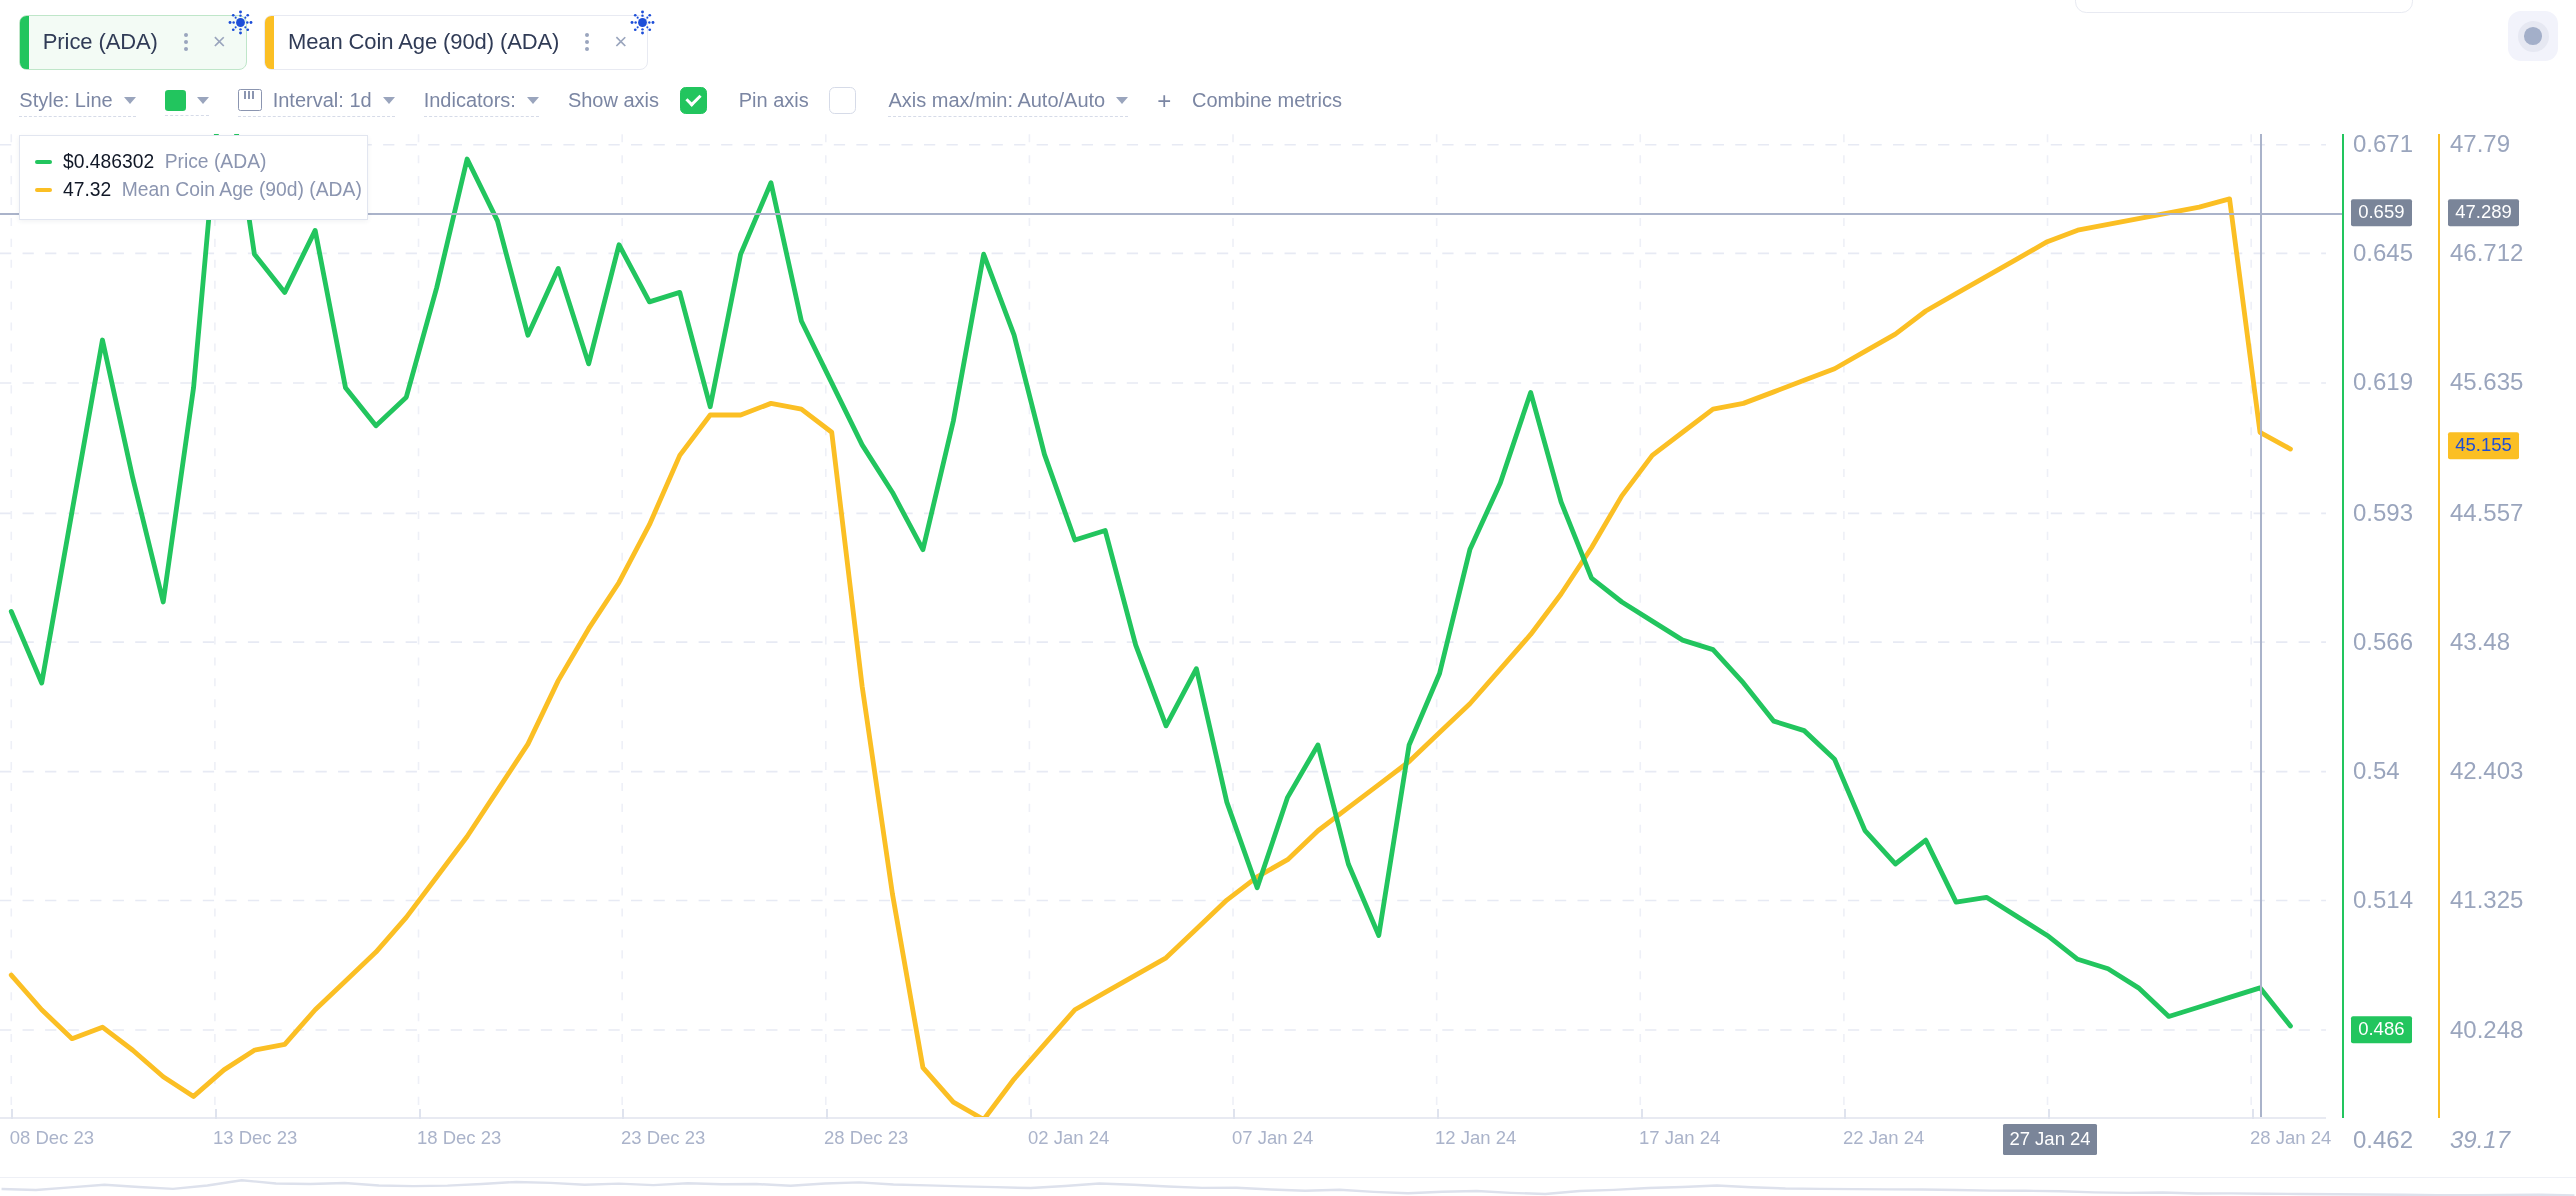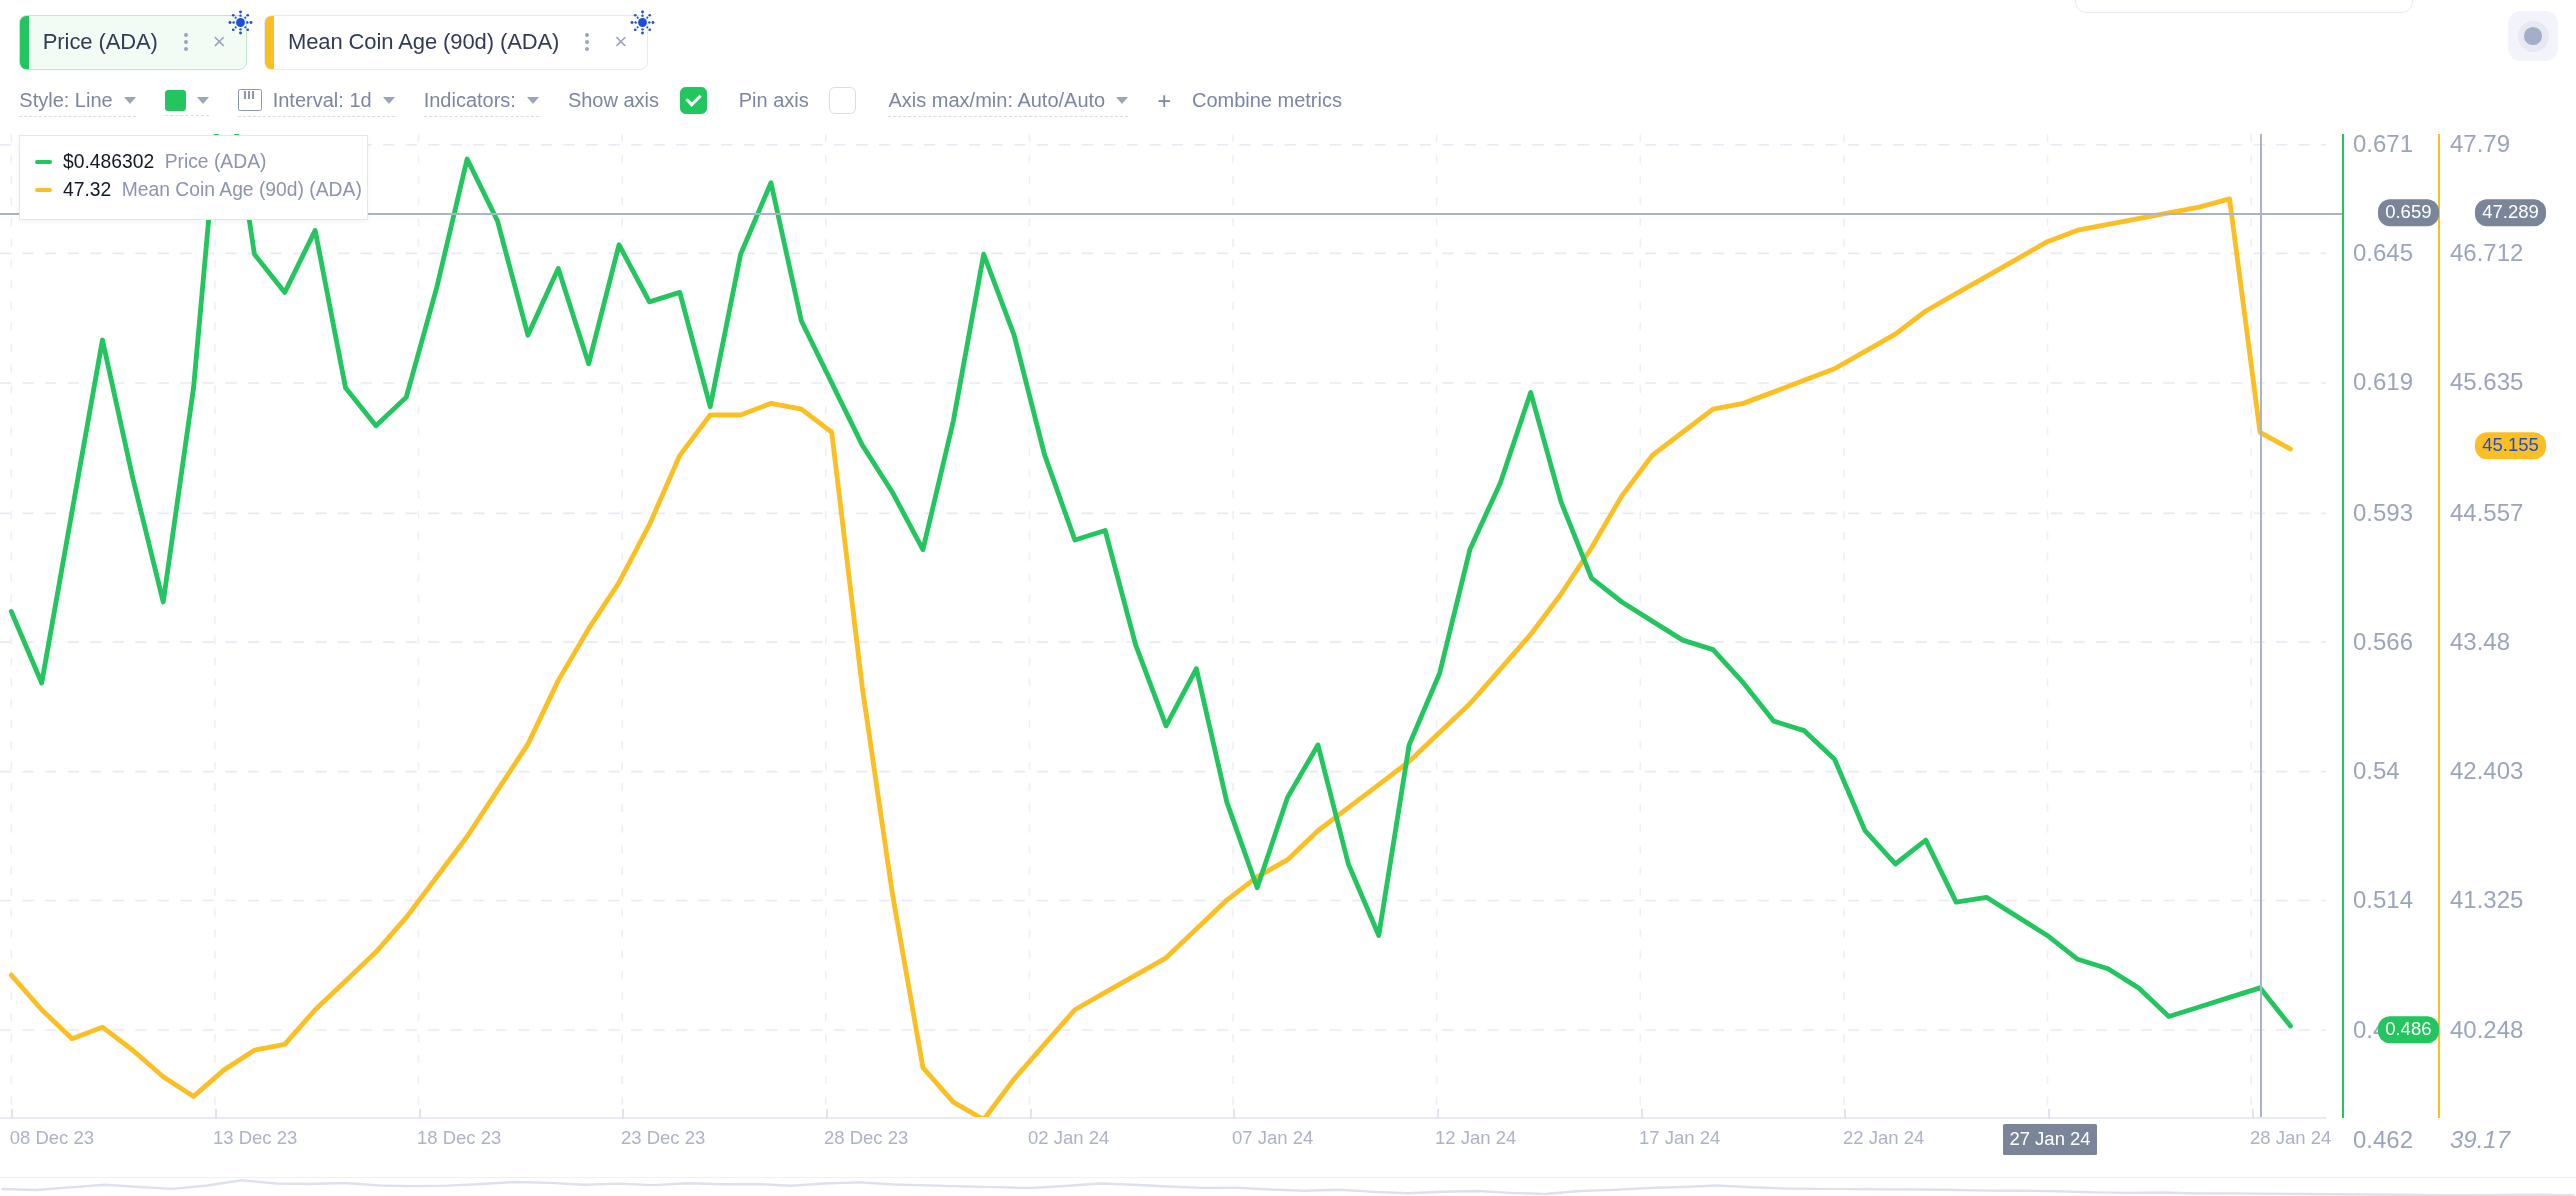--- a/index.html
+++ b/index.html
@@ -141,25 +141,24 @@
     white-space: nowrap;
     transform: translateY(-50%);
   }
   .tick.green { left: 2353px; }
   .tick.orange { left: 2450px; }
 
   .tag {
     position: absolute;
     font-size: 18.5px;
     padding: 4px 7.2px 4.8px;
-    border-radius: 12px;
+    border-radius: 2px;
     white-space: nowrap;
     transform: translateY(-50%);
     line-height: 1;
-    margin-left: 27px;
   }
   .tag.grey  { background: #7a8599; color: #ffffff; }
   .tag.green { background: #22c55e; color: #ffffff; }
   .tag.amber { background: #fbbf24; color: #1d4ed8; }
   .tag.left-green { left: 2351px; }
   .tag.left-orange { left: 2448px; }
 
   
   .xaxis-line {
     position: absolute; left: 0; top: 1117px; width: 2326px; height: 1.6px;

